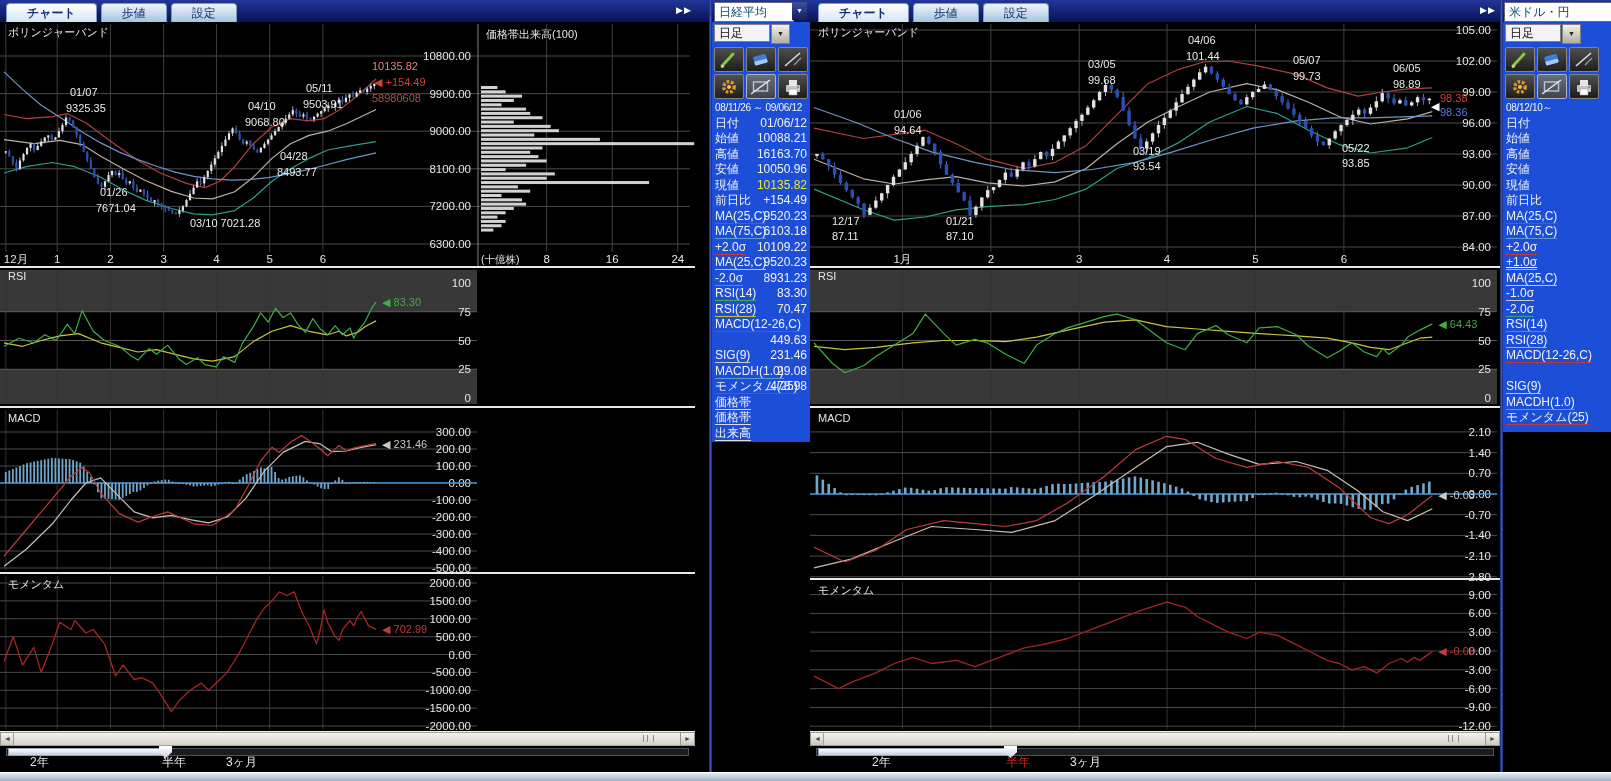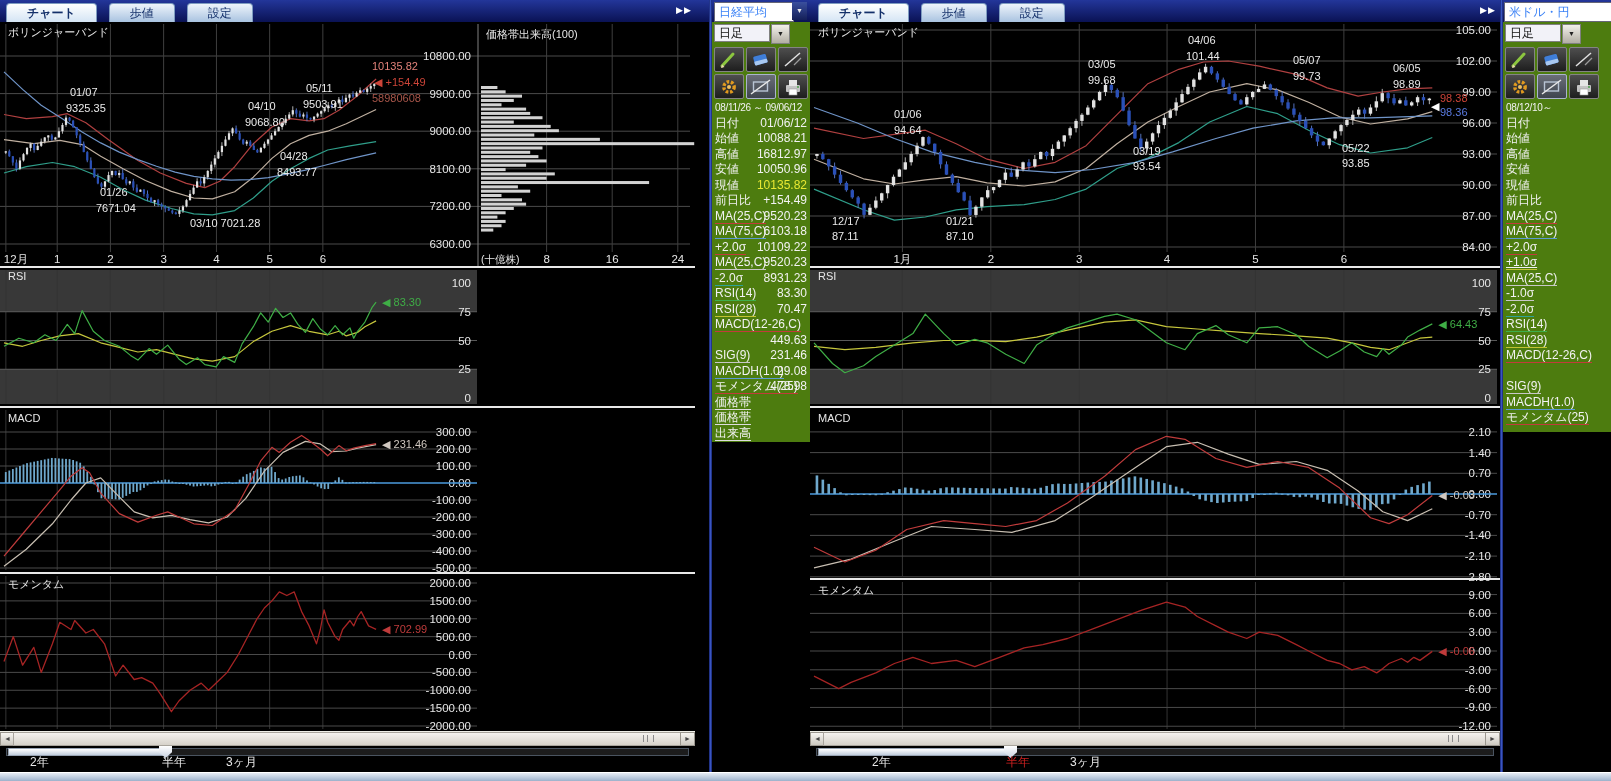--- a/index.html
+++ b/index.html
@@ -1,30 +1,30 @@
 <!DOCTYPE html>
 <html><head>
 <meta charset="utf-8">
 <style>
   html,body{margin:0;padding:0;background:#000;width:1611px;height:781px;overflow:hidden;
     font-family:"Liberation Sans","DejaVu Sans",sans-serif;}
   .abs{position:absolute;}
   #topbar{left:0;top:0;width:1611px;height:22px;background:linear-gradient(#23369a,#0a1254);}
-  .tabs{top:0;height:22px;display:flex;gap:12px;font-family:Liberation Serif, serif;}
+  .tabs{top:0;height:22px;display:flex;gap:4px;font-family:Liberation Serif, serif;}
   .tab{height:18px;margin-top:3px;padding:0 20px;font-size:12px;line-height:18px;color:#14306a;
     background:linear-gradient(#eef4fb,#a9c3e0);border:1px solid #7e9cc0;border-bottom:none;
     border-radius:4px 4px 0 0;white-space:nowrap;cursor:default;}
   .tab.active{background:linear-gradient(#ffffff,#d4e4f4);font-weight:bold;}
   .ffbtn{top:5px;color:#fff;font-size:9px;letter-spacing:1px;cursor:default;}
   .vsep{top:0;width:3px;height:781px;background:linear-gradient(90deg,#16246e,#3a55c0,#16246e);}
-  .symfield{top:2px;height:16px;background:#fff;color:#3b82f6;font-size:12px;line-height:16px;
+  .symfield{top:2px;height:16px;background:#fff;color:#0c4a6e;font-size:12px;line-height:16px;
     padding:1px 4px;overflow:hidden;white-space:nowrap;border:1px solid #667;}
   .symbtn{top:2px;width:15px;height:18px;background:linear-gradient(#3a4f9e,#141f58);color:#e8e8e8;
     font-size:7px;text-align:center;line-height:18px;}
-  .panel{background:#4d7c0f;overflow:hidden;}
+  .panel{background:#1d4ed8;overflow:hidden;}
   .prow{position:absolute;top:2px;left:2px;display:flex;}
   .pbox{background:#f2f2f8;border:1px solid #808080;width:46px;height:16px;font-size:12px;
     color:#101010;line-height:16px;padding:0 4px;}
   .pbtn{width:17px;height:18px;background:linear-gradient(#f2f0ea,#b2aea4);border:1px solid #808080;
     font-size:7px;color:#222;text-align:center;line-height:18px;margin-left:1px;}
   .toolbar{position:absolute;top:25px;left:2px;display:grid;grid-template-columns:repeat(3,30px);
     grid-auto-rows:25px;gap:2px;}
   .tbtn{background:linear-gradient(#4e4e4e,#1e1e1e);border:1px solid #848484;border-radius:2px;
     display:flex;align-items:center;justify-content:center;}
   .tbtn.pressed{background:linear-gradient(#6a6e78,#3e444e);border-color:#aab4cc;}
@@ -1055,21 +1055,21 @@
           <rect x="8" y="3" width="8" height="6" fill="#e6e6e6"></rect>
           <rect x="8" y="12" width="8" height="6" fill="#ffffff" stroke="#999999" stroke-width="0.6"></rect>
           <circle cx="17" cy="10" r="0.9" fill="#3c9a3c"></circle>
         </svg>
       </div>
     </div>
   <div class="rows" id="rowsN">
       <div class="irow drow"><span class="ilbl">08/11/26 ～ 09/06/12</span></div>
       <div class="irow"><span class="ilbl">日付</span><span class="ival">01/06/12</span></div>
       <div class="irow"><span class="ilbl">始値</span><span class="ival">10088.21</span></div>
-      <div class="irow"><span class="ilbl">高値</span><span class="ival">16812.97</span></div>
+      <div class="irow"><span class="ilbl">高値</span><span class="ival">16163.70</span></div>
       <div class="irow"><span class="ilbl">安値</span><span class="ival">10050.96</span></div>
       <div class="irow"><span class="ilbl">現値</span><span class="ival" style="color: rgb(232, 232, 50);">10135.82</span></div>
       <div class="irow"><span class="ilbl">前日比</span><span class="ival">+154.49</span></div>
       <div class="irow"><span class="ilbl" style="border-bottom: 1px solid rgb(194, 59, 59);">MA(25,C)</span><span class="ival">9520.23</span></div>
       <div class="irow"><span class="ilbl" style="border-bottom: 1px solid rgb(91, 155, 213);">MA(75,C)</span><span class="ival">6103.18</span></div>
       <div class="irow"><span class="ilbl" style="border-bottom: 1px solid rgb(194, 59, 59);">+2.0σ</span><span class="ival">10109.22</span></div>
       <div class="irow"><span class="ilbl" style="border-bottom: 1px solid rgb(200, 200, 200);">MA(25,C)</span><span class="ival">9520.23</span></div>
       <div class="irow"><span class="ilbl" style="border-bottom: 1px solid rgb(47, 163, 150);">-2.0σ</span><span class="ival">8931.23</span></div>
       <div class="irow"><span class="ilbl" style="border-bottom: 1px solid rgb(63, 174, 76);">RSI(14)</span><span class="ival">83.30</span></div>
       <div class="irow"><span class="ilbl" style="border-bottom: 1px solid rgb(194, 194, 50);">RSI(28)</span><span class="ival">70.47</span></div>

